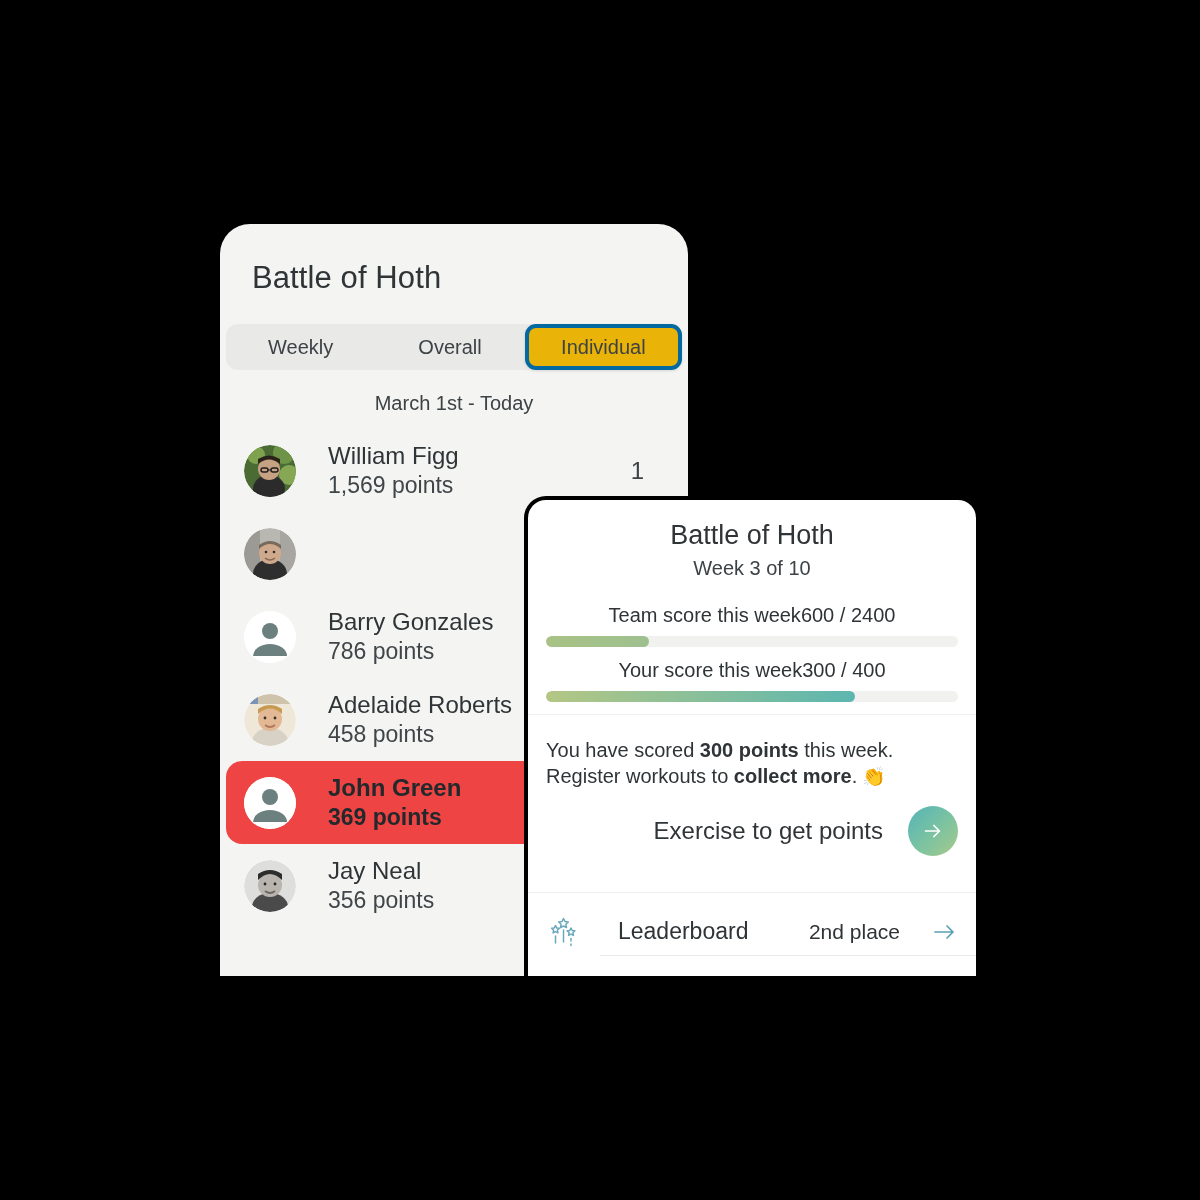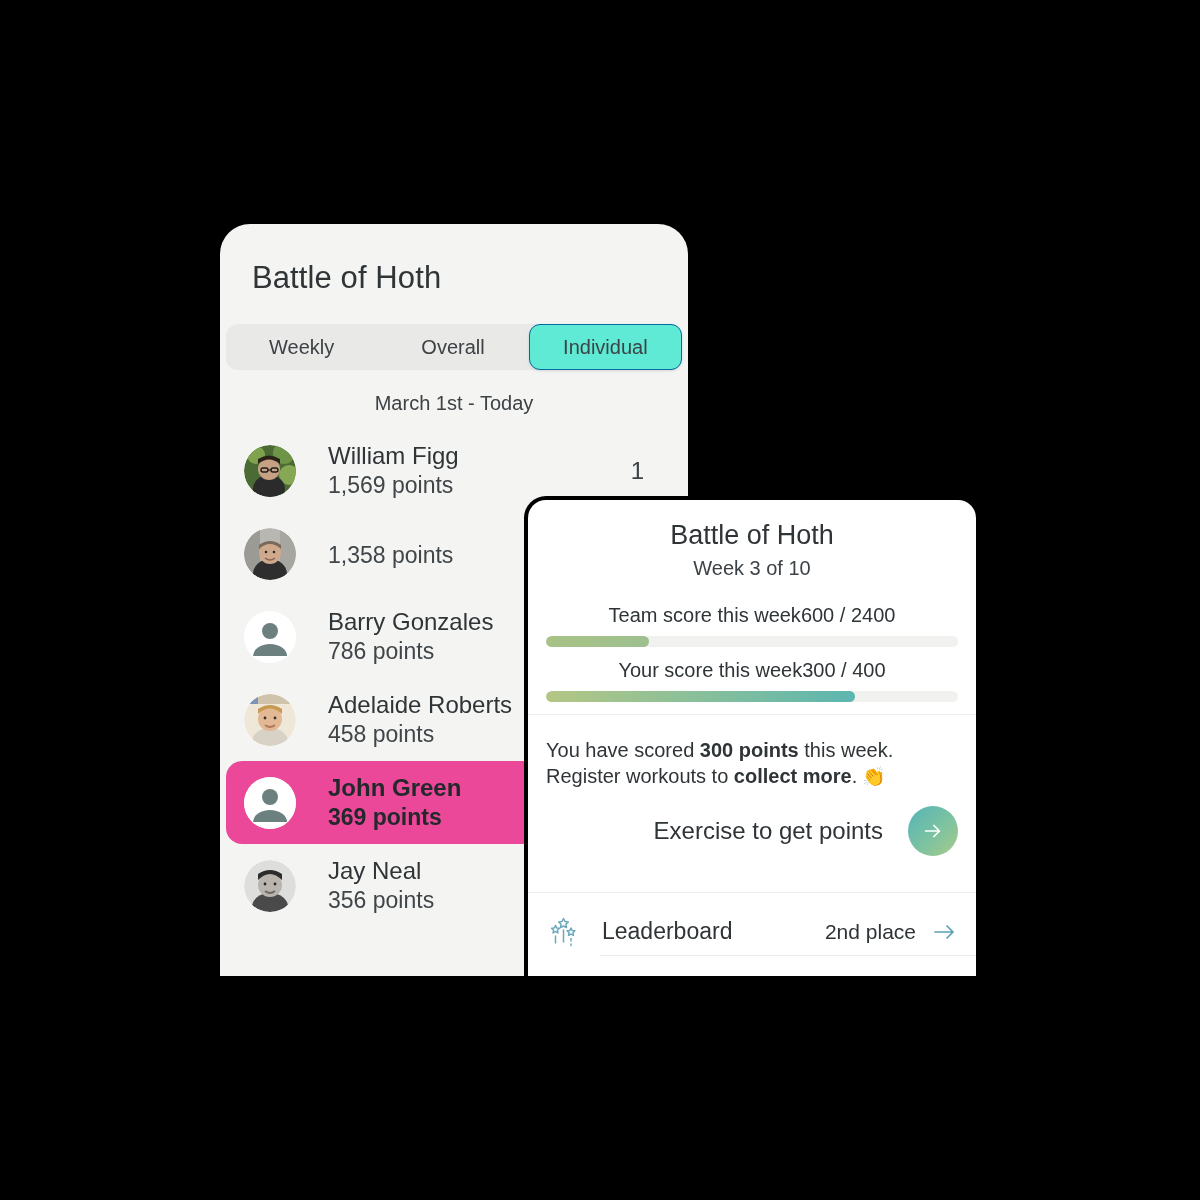--- a/index.html
+++ b/index.html
@@ -54,23 +54,23 @@
     display: flex;
     align-items: center;
     justify-content: center;
     font-size: 20px;
     color: #3c4245;
     border-radius: 11px;
     cursor: pointer;
     user-select: none;
   }
   .seg-item.active {
-    background: #5eead4;
+    background: #eab308;
     box-shadow: 0 1px 3px rgba(0,0,0,0.12);
-    border: 1px solid #0369a1;
+    border: 4px solid #0369a1;
   }
 
   .lc-range {
     text-align: center;
     font-size: 20px;
     color: #3c4245;
     margin-top: 22px;
   }
 
   
@@ -78,21 +78,21 @@
 
   .row {
     position: relative;
     display: flex;
     align-items: center;
     height: 83px;
     padding: 0 16px 0 18px;
     border-radius: 16px;
     margin: 0 6px;
   }
-  .row.highlight { background: #ec4899; }
+  .row.highlight { background: #ef4444; }
 
   .avatar {
     width: 52px; height: 52px;
     border-radius: 50%;
     flex: 0 0 52px;
     overflow: hidden;
     position: relative;
     background: #ffffff;
   }
   .avatar svg { display: block; width: 52px; height: 52px; }
@@ -198,20 +198,21 @@
     flex: 0 0 50px;
   }
   .cta-btn svg { width: 22px; height: 22px; display: block; }
 
   .lb-row {
     display: flex;
     align-items: center;
     padding: 16px 18px 0 18px;
     height: 62px;
     cursor: pointer;
+    gap: 16px;
   }
   .lb-icon { width: 40px; flex: 0 0 40px; display: flex; align-items: center; }
   .lb-icon svg { width: 36px; height: 36px; display: block; }
   .lb-label { font-size: 23px; color: #2f3437; margin-left: 16px; flex: 1; }
   .lb-place { font-size: 21px; color: #2f3437; margin-right: 16px; }
   .lb-arrow svg { width: 26px; height: 22px; display: block; }
 </style>
 </head>
 <body>
 
@@ -275,21 +276,20 @@
               <ellipse cx="26" cy="46" rx="17" ry="15" fill="#2e2e2e"></ellipse>
               <circle cx="26" cy="25" r="11" fill="#cfa98c"></circle>
               <path d="M15 21 q11 -10 22 0 l0 -4 q-11 -8 -22 0 z" fill="#7a6a5c"></path>
               <circle cx="22" cy="24" r="1.3" fill="#2a2a2a"></circle>
               <circle cx="30" cy="24" r="1.3" fill="#2a2a2a"></circle>
               <path d="M21 30 q5 4 10 0" stroke="#8a6a55" stroke-width="1.6" fill="none"></path>
             </g>
           </svg>
         </div>
         <div class="row-text">
-          <div class="row-pts">1,358 points</div>
         </div>
         <div class="row-rank"></div>
       </div>
 
       <div class="row">
         <div class="avatar">
           <svg viewBox="0 0 52 52" xmlns="http://www.w3.org/2000/svg">
             <circle cx="26" cy="26" r="26" fill="#ffffff"></circle>
             <circle cx="26" cy="20" r="8" fill="#6d8080"></circle>
             <path d="M9 45 a17 12 0 0 1 34 0 z" fill="#6d8080"></path>

